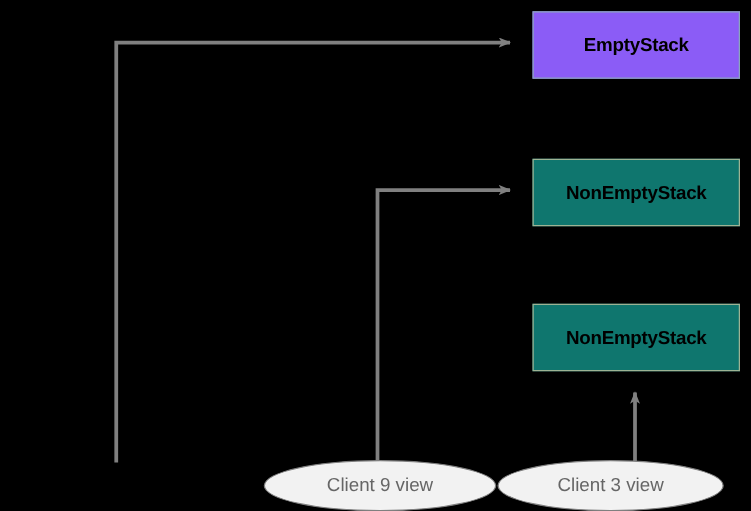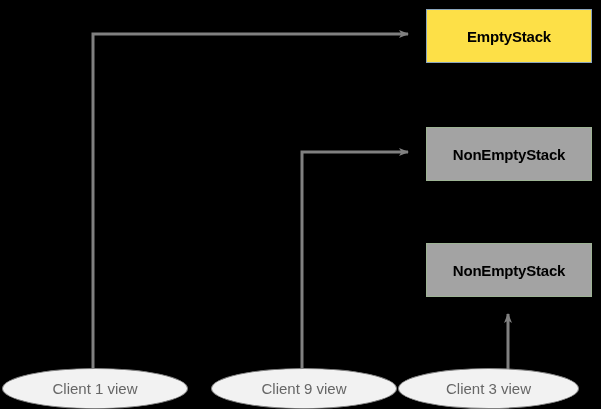--- a/index.html
+++ b/index.html
@@ -28,25 +28,25 @@
     border: 1px solid #7a8a99;
     display: flex;
     align-items: center;
     justify-content: center;
     font-size: 15px;
     font-weight: bold;
     color: #000000;
     letter-spacing: -0.2px;
   }
   .node-box.blue {
-    background: #fde047;
+    background: #8b5cf6;
     border-color: #8aa5bd;
   }
   .node-box.green {
-    background: #a3a3a3;
+    background: #0f766e;
     border-color: #9db394;
   }
   .node-ellipse {
     position: absolute;
     box-sizing: border-box;
     background: #f2f2f2;
     border: 1px solid #808080;
     border-radius: 50%;
     display: flex;
     align-items: center;
@@ -86,23 +86,20 @@
   </div>
 
   <div class="node-box green" style="left:426px; top:127px; width:166px; height:54px;">
     <span class="node-label">NonEmptyStack</span>
   </div>
 
   <div class="node-box green" style="left:426px; top:243px; width:166px; height:54px;">
     <span class="node-label">NonEmptyStack</span>
   </div>
 
-  <div class="node-ellipse" style="left:2px; top:368px; width:186px; height:41px;">
-    <span class="node-label">Client 1 view</span>
-  </div>
 
   <div class="node-ellipse" style="left:211px; top:368px; width:186px; height:41px;">
     <span class="node-label">Client 9 view</span>
   </div>
 
   <div class="node-ellipse" style="left:398px; top:368px; width:181px; height:41px;">
     <span class="node-label">Client 3 view</span>
   </div>
 
 </div>

